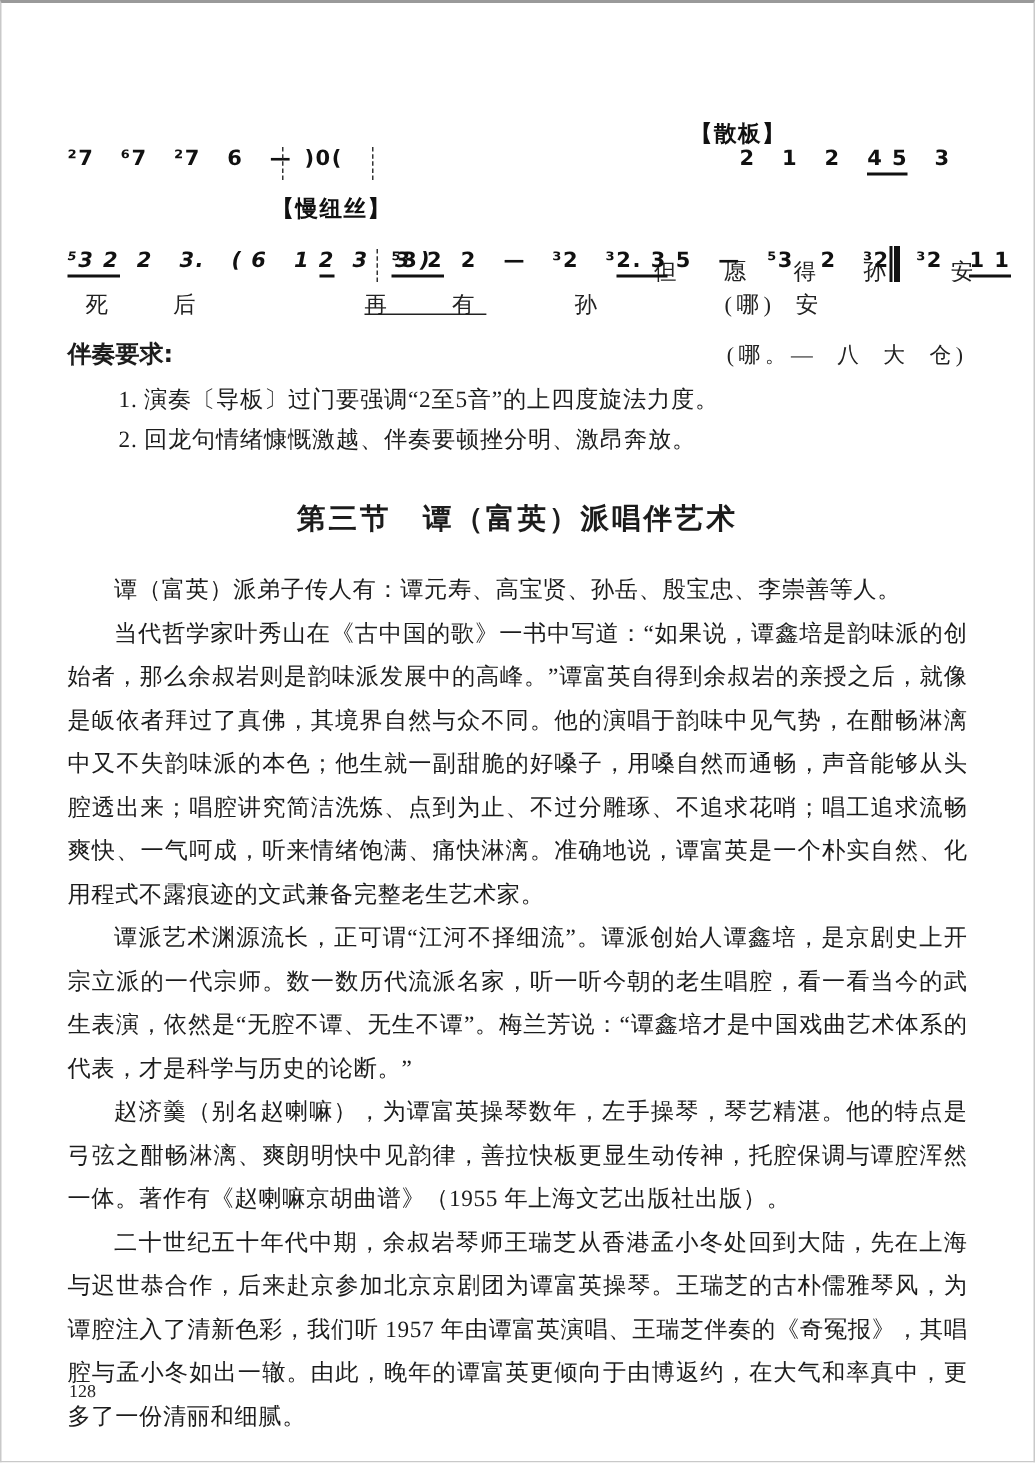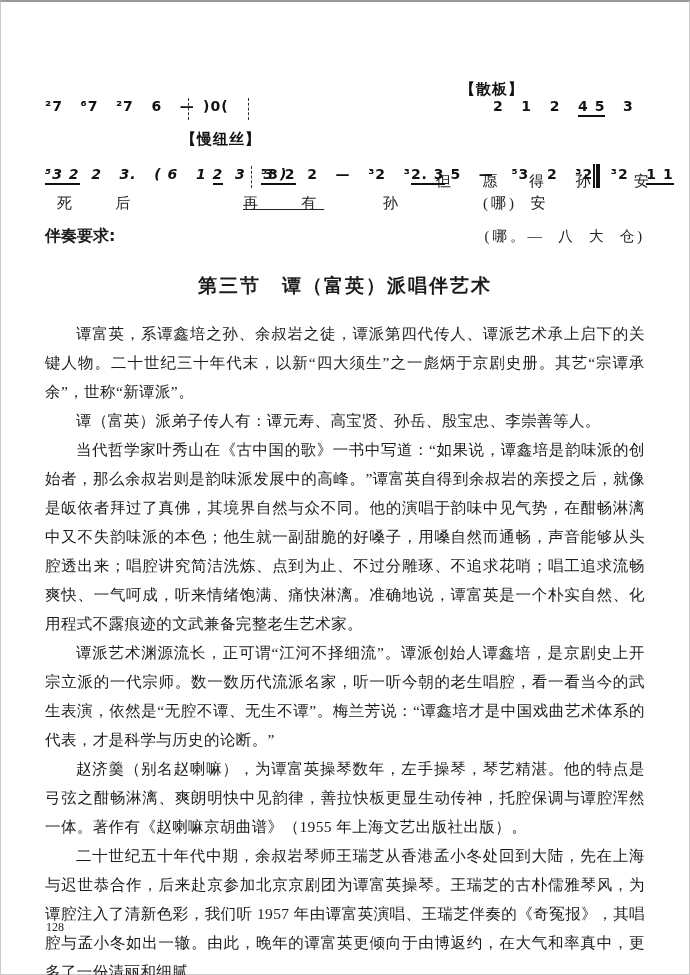--- a/index.html
+++ b/index.html
@@ -119,25 +119,28 @@
     <span class="lyr" style="left:12px;  top:114px;">死   后</span>
     <span class="lyr" style="left:198px; top:114px;text-decoration:underline;">再   有</span>
     <span class="lyr" style="left:338px; top:114px;">孙</span>
     <span class="lyr" style="left:438px; top:114px; letter-spacing:3px;">(哪)  安</span>
   </div>
 
   <div class="req-row">
     <span class="req-heading">伴奏要求:</span>
     <span class="luogu">(哪。—  八  大  仓)</span>
   </div>
+  <div class="req-list">
+    <div class="req-item">1. 演奏〔导板〕过门要强调“2至5音”的上四度旋法力度。</div>
+    <div class="req-item">2. 回龙句情绪慷慨激越、伴奏要顿挫分明、激昂奔放。</div>
+  </div>
 
   <h2 class="section-title">第三节　谭（富英）派唱伴艺术</h2>
 
   <div class="body-text">
-    <p>谭富英，系谭鑫培之孙、余叔岩之徒，谭派第四代传人、谭派艺术承上启下的关键人物。二十世纪三十年代末，以新“四大须生”之一彪炳于京剧史册。其艺“宗谭承余”，世称“新谭派”。</p>
     <p>谭（富英）派弟子传人有：谭元寿、高宝贤、孙岳、殷宝忠、李崇善等人。</p>
     <p>当代哲学家叶秀山在《古中国的歌》一书中写道：“如果说，谭鑫培是韵味派的创始者，那么余叔岩则是韵味派发展中的高峰。”谭富英自得到余叔岩的亲授之后，就像是皈依者拜过了真佛，其境界自然与众不同。他的演唱于韵味中见气势，在酣畅淋漓中又不失韵味派的本色；他生就一副甜脆的好嗓子，用嗓自然而通畅，声音能够从头腔透出来；唱腔讲究简洁洗炼、点到为止、不过分雕琢、不追求花哨；唱工追求流畅爽快、一气呵成，听来情绪饱满、痛快淋漓。准确地说，谭富英是一个朴实自然、化用程式不露痕迹的文武兼备完整老生艺术家。</p>
     <p>谭派艺术渊源流长，正可谓“江河不择细流”。谭派创始人谭鑫培，是京剧史上开宗立派的一代宗师。数一数历代流派名家，听一听今朝的老生唱腔，看一看当今的武生表演，依然是“无腔不谭、无生不谭”。梅兰芳说：“谭鑫培才是中国戏曲艺术体系的代表，才是科学与历史的论断。”</p>
     <p>赵济羹（别名赵喇嘛），为谭富英操琴数年，左手操琴，琴艺精湛。他的特点是弓弦之酣畅淋漓、爽朗明快中见韵律，善拉快板更显生动传神，托腔保调与谭腔浑然一体。著作有《赵喇嘛京胡曲谱》（1955 年上海文艺出版社出版）。</p>
     <p>二十世纪五十年代中期，余叔岩琴师王瑞芝从香港孟小冬处回到大陆，先在上海与迟世恭合作，后来赴京参加北京京剧团为谭富英操琴。王瑞芝的古朴儒雅琴风，为谭腔注入了清新色彩，我们听 1957 年由谭富英演唱、王瑞芝伴奏的《奇冤报》，其唱腔与孟小冬如出一辙。由此，晚年的谭富英更倾向于由博返约，在大气和率真中，更多了一份清丽和细腻。</p>
   </div>
 
 </div>
 
 <div class="page-number">128</div>

